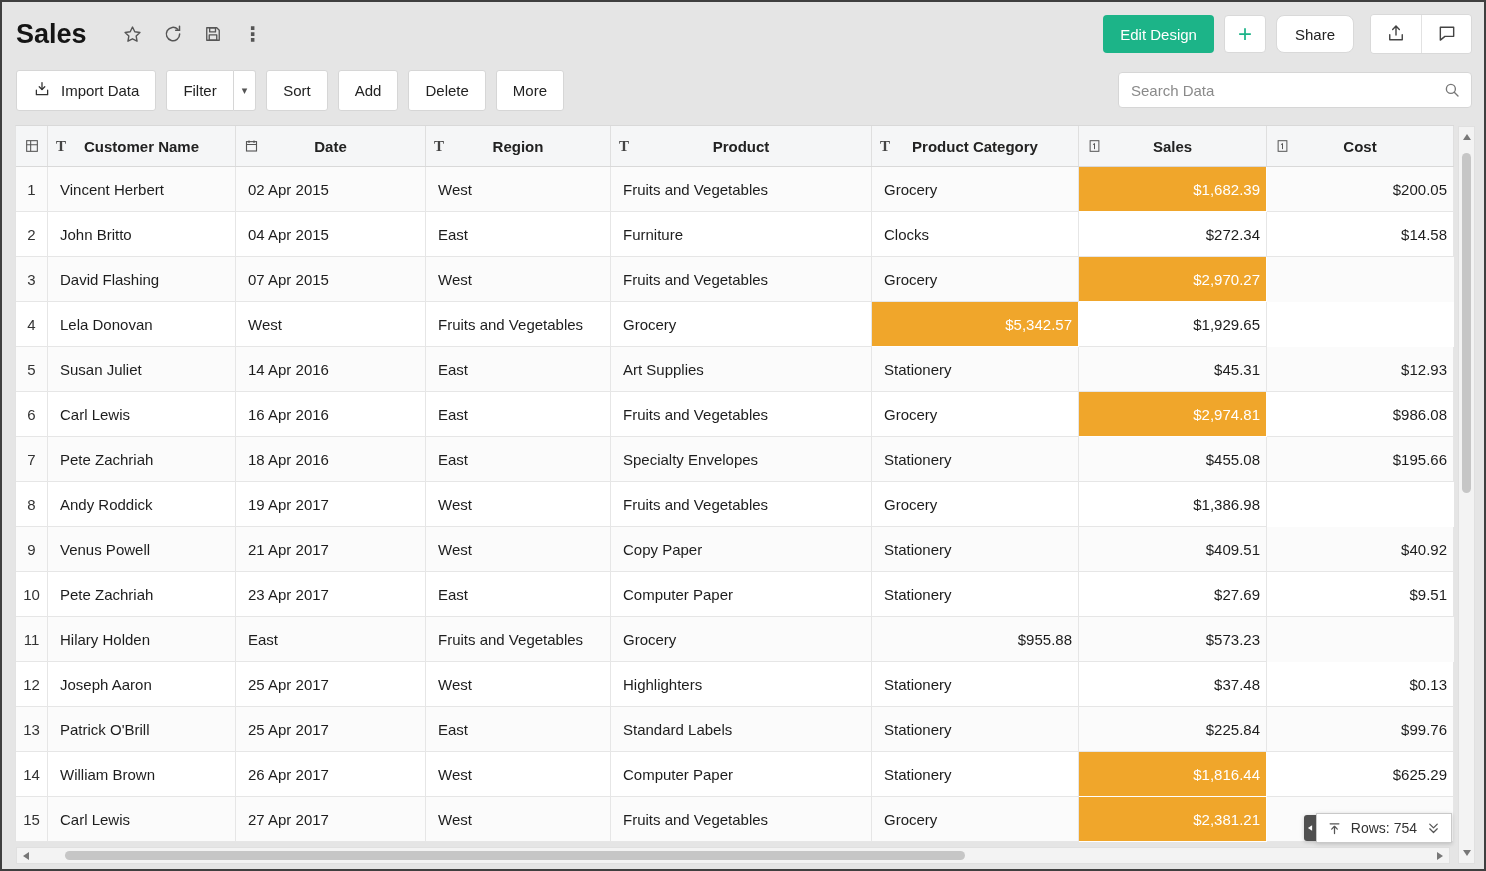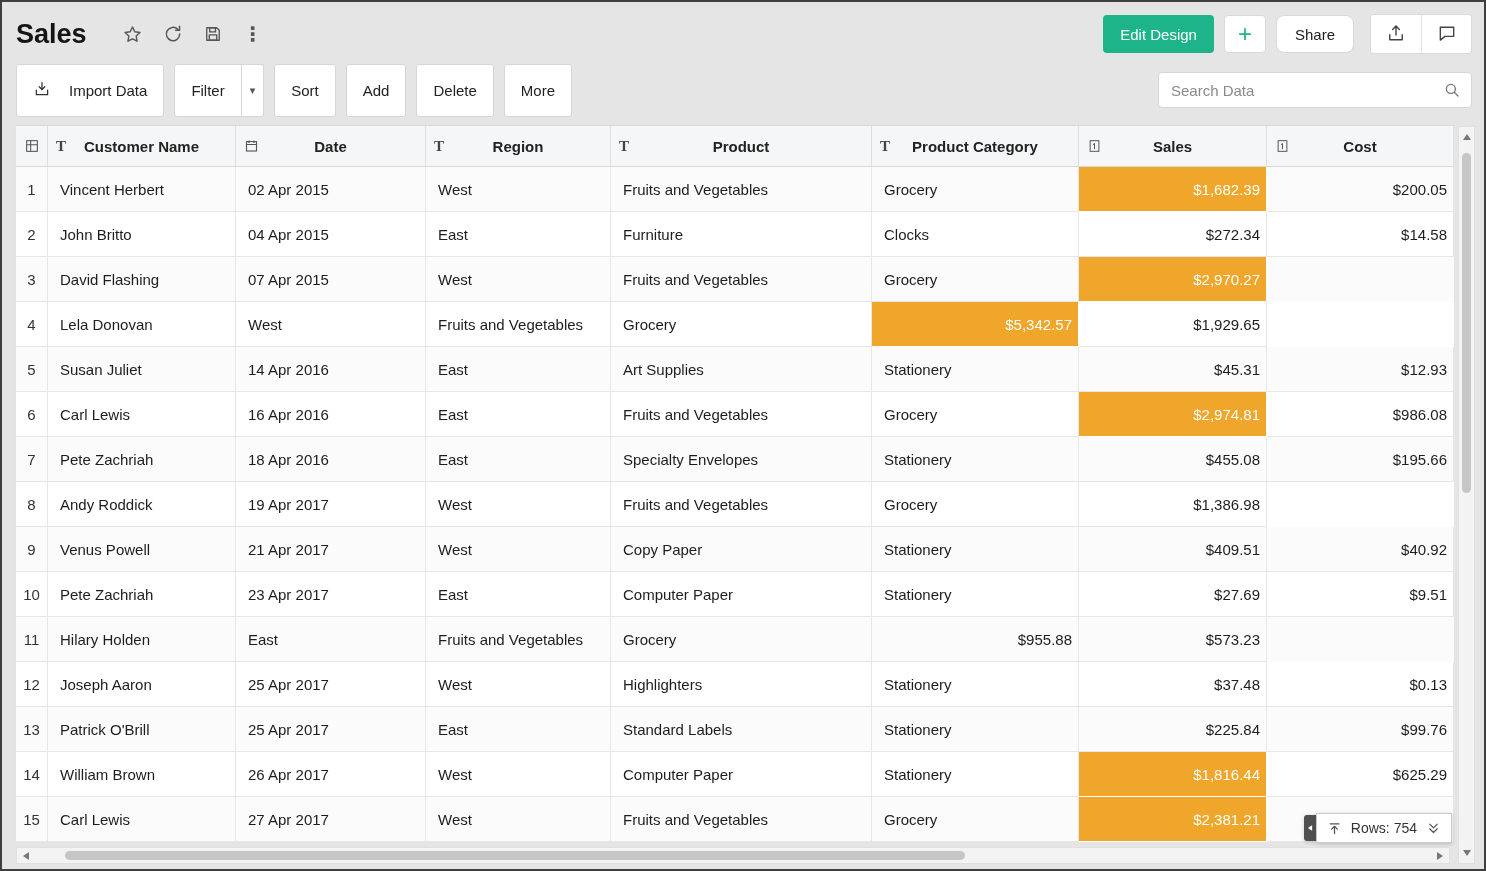--- a/index.html
+++ b/index.html
@@ -17,25 +17,25 @@
   .btn-primary{background:var(--accent);color:#fff;font-size:15px;border:0;border-radius:4px;height:38px;padding:0 17px;cursor:pointer;font-family:inherit}
   .btn-square{width:42px;height:38px;background:#fff;border:1px solid #d9d9d9;border-radius:4px;color:var(--accent);font-size:24px;line-height:34px;cursor:pointer;font-family:inherit}
   .btn-share{height:38px;padding:0 18px;font-size:15px;background:#fff;border:1px solid #d9d9d9;border-radius:8px;color:#222;cursor:pointer;font-family:inherit}
   .icon-group{display:flex;border:1px solid #d9d9d9;border-radius:4px;overflow:hidden;margin-left:6px}
   .icon-group .igbtn{width:50px;height:38px;background:#fff;border:0;display:flex;align-items:center;justify-content:center;cursor:pointer}
   .icon-group .igbtn + .igbtn{border-left:1px solid #e2e2e2}
 
   
   .toolbar{display:flex;align-items:center;justify-content:space-between;padding:2px 12px 0 14px;height:46px}
   .tb-left{display:flex;align-items:center;gap:10px}
-  .tb-btn{height:53px;background:#fff;border:1px solid #d6d6d6;border-radius:3px;font-size:15px;color:#222;padding:0 16px;cursor:pointer;font-family:inherit;display:flex;align-items:center;gap:18px}
+  .tb-btn{height:41px;background:#fff;border:1px solid #d6d6d6;border-radius:3px;font-size:15px;color:#222;padding:0 16px;cursor:pointer;font-family:inherit;display:flex;align-items:center;gap:10px}
   .split{display:flex}
   .split .seg-main{border-radius:3px 0 0 3px}
   .split .seg-caret{border-radius:0 3px 3px 0;border-left:0;padding:0 8px;color:#555;font-size:11px}
-  .search-box{width:314px;height:36px;border:1px solid #d6d6d6;border-radius:4px;display:flex;align-items:center;padding:0 10px 0 12px;background:#fff}
+  .search-box{width:354px;height:36px;border:1px solid #d6d6d6;border-radius:4px;display:flex;align-items:center;padding:0 10px 0 12px;background:#fff}
   .search-box input{flex:1;border:0;outline:0;font-size:15px;font-family:inherit;color:#333;background:transparent}
   .search-box input::placeholder{color:#8a8a8a}
 
   
   .table-wrap{position:absolute;left:13px;top:123px;width:1439px;--cols:32px 188px 190px 185px 261px 207px 188px minmax(0,1fr);border-top:1px solid #d9d9d9;border-left:1px solid #e3e3e3;background:#fff}
   .t-header{display:grid;grid-template-columns:var(--cols);height:41px;background:#f5f6f7;border-bottom:1px solid #d9d9d9}
   .h-cell{position:relative;display:flex;align-items:center;justify-content:center;border-right:1px solid #dfdfdf;font-weight:700;font-size:15px;color:#222;cursor:pointer}
   .h-cell .type-icon{position:absolute;left:8px;top:50%;transform:translateY(-50%);display:flex;align-items:center}
   .type-letter{font-family:"Liberation Serif","DejaVu Serif",serif;font-size:15px;font-weight:700;color:#444}
   .corner{justify-content:center}

